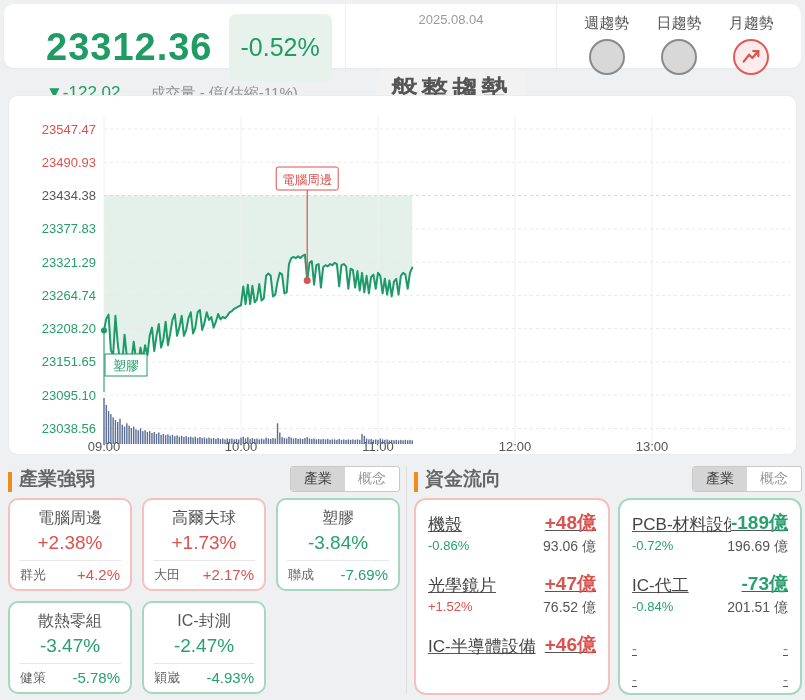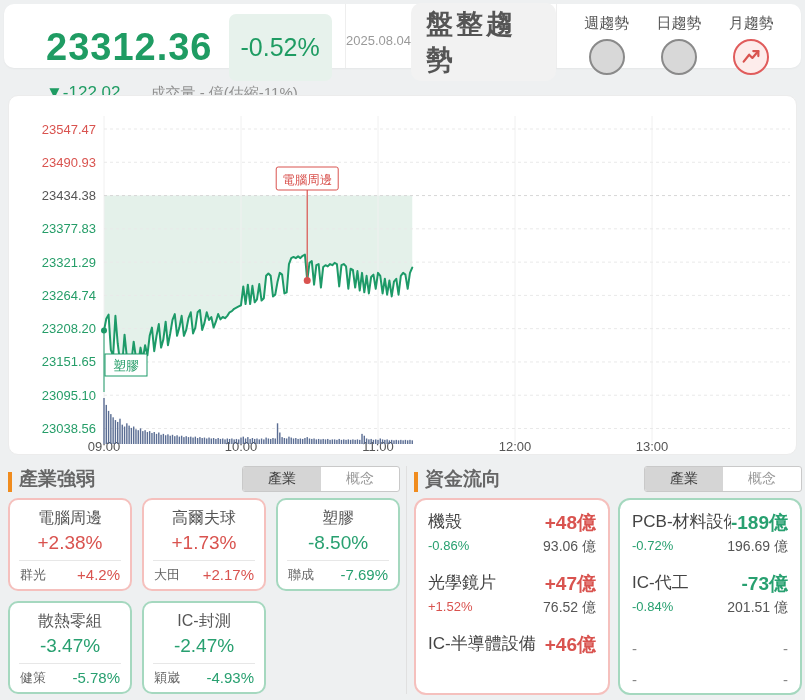--- a/index.html
+++ b/index.html
@@ -17,21 +17,21 @@
   }
   .top-left{width:341px;padding:10px 0 0 42px;box-sizing:border-box;}
   .idx-row{display:flex;align-items:center;gap:16px;}
   .idx-value{font-size:38px;font-weight:bold;color:#1f9c63;letter-spacing:1px;}
   .idx-pill{font-size:25px;color:#1f9c63;background:#e7f2ec;border-radius:7px;padding:19px 12px;}
   .sub-row{display:flex;align-items:baseline;gap:30px;margin-top:2px;}
   .idx-chg{font-size:17px;color:#1f9c63;}
   .vol-label{font-size:15px;color:#909090;}
   .top-center{
     width:212px;box-sizing:border-box;border-left:1px solid #eee;border-right:1px solid #eee;
-    display:flex;flex-direction:row;align-items:center;padding-top:8px;
+    display:flex;flex-direction:column;align-items:center;padding-top:8px;gap:39px;
   }
   .date-label{font-size:13px;color:#9a9a9a;}
   .trend-pill{
     margin-top:3px;background:#f2f2f2;border-radius:10px;padding:3px 15px;
     font-size:27px;font-weight:bold;color:#555;letter-spacing:3px;
   }
   .top-right{flex:1;display:flex;justify-content:space-evenly;align-items:flex-start;padding-top:10px;}
   .trend-btn{display:flex;flex-direction:column;align-items:center;gap:6px;cursor:pointer;}
   .trend-btn .lbl{font-size:15px;color:#555;}
   .trend-circle{width:36px;height:36px;border-radius:50%;box-sizing:border-box;display:flex;align-items:center;justify-content:center;}
@@ -45,21 +45,21 @@
   svg text{font-family:"Liberation Sans","DejaVu Sans",sans-serif;}
   
   .section-col{position:absolute;top:464px;}
   .col-industry{left:8px;width:392px;}
   .col-fund{left:414px;width:388px;}
   .v-divider{position:absolute;left:406px;top:466px;height:228px;width:1px;background:#e0e0e0;}
   .sec-header{display:flex;align-items:flex-end;height:28px;}
   .sec-bar{width:4px;height:20px;background:#f08c1e;margin-right:7px;}
   .sec-title{font-size:19px;font-weight:bold;color:#666;flex:1;}
   .seg-toggle{display:flex;border:1px solid #c9c9c9;border-radius:3px;overflow:hidden;background:#fff;}
-  .seg-opt{font-size:14px;padding:3px 25px;color:#999;cursor:pointer;}
+  .seg-opt{font-size:14px;padding:3px 13px;color:#999;cursor:pointer;}
   .seg-opt.active{background:#d5d5d5;color:#3d3d3d;}
   .card-grid{display:grid;grid-template-columns:repeat(3,1fr);gap:10px;grid-auto-rows:93px;margin-top:6px;}
   .ind-card{
     background:#fff;border:2px solid #ccc;border-radius:10px;box-sizing:border-box;
     display:flex;flex-direction:column;cursor:pointer;
   }
   .ind-card[data-dir="up"]{border-color:#f5c0bd;}
   .ind-card[data-dir="down"]{border-color:#a5d8bf;}
   .ind-name{font-size:16px;color:#555;text-align:center;margin-top:8px;}
   .ind-pct{font-size:19px;text-align:center;margin-top:3px;}
@@ -73,21 +73,21 @@
   .fund-cards{display:flex;gap:8px;margin-top:6px;}
   .fund-card{
     background:#fff;border:2px solid #ccc;border-radius:12px;box-sizing:border-box;
     height:197px;padding:8px 12px;display:flex;flex-direction:column;
   }
   .fund-card.inflow{width:196px;border-color:#f5c0bd;}
   .fund-card.outflow{flex:1;border-color:#a5d8bf;}
   .f-entry{margin-top:6px;cursor:pointer;}
   .f-entry.first{margin-top:2px;}
   .f-entry.real{margin-bottom:9px;}
-  .f-row1{display:flex;justify-content:space-between;align-items:flex-start;}
+  .f-row1{display:flex;justify-content:space-between;align-items:flex-end;text-decoration:underline;}
   .f-name{font-size:17px;color:#444;white-space:nowrap;overflow:hidden;flex:1;}
   .f-flow{font-size:19px;font-weight:bold;flex-shrink:0;color:#888;}
   .f-flow[data-dir="up"]{color:#d9534f;}
   .f-flow[data-dir="down"]{color:#28a070;}
   .f-row2{display:flex;justify-content:space-between;margin-top:2px;}
   .f-pct{font-size:13px;}
   .f-pct[data-dir="up"]{color:#d9534f;}
   .f-pct[data-dir="down"]{color:#28a070;}
   .f-vol{font-size:14px;color:#555;}
   .f-entry.dash{margin-top:14px;}
@@ -336,21 +336,21 @@
       <div class="ind-name">高爾夫球</div>
       <div class="ind-pct dirc">+1.73%</div>
       <div class="ind-div"></div>
       <div class="ind-foot">
         <span class="ind-stock">大田</span>
         <span class="ind-stock-pct dirc">+2.17%</span>
       </div>
     </div>
     <div class="ind-card" data-dir="down">
       <div class="ind-name">塑膠</div>
-      <div class="ind-pct dirc">-8.50%</div>
+      <div class="ind-pct dirc">-3.84%</div>
       <div class="ind-div"></div>
       <div class="ind-foot">
         <span class="ind-stock">聯成</span>
         <span class="ind-stock-pct dirc">-7.69%</span>
       </div>
     </div>
     <div class="ind-card" data-dir="down">
       <div class="ind-name">散熱零組</div>
       <div class="ind-pct dirc">-3.47%</div>
       <div class="ind-div"></div>

